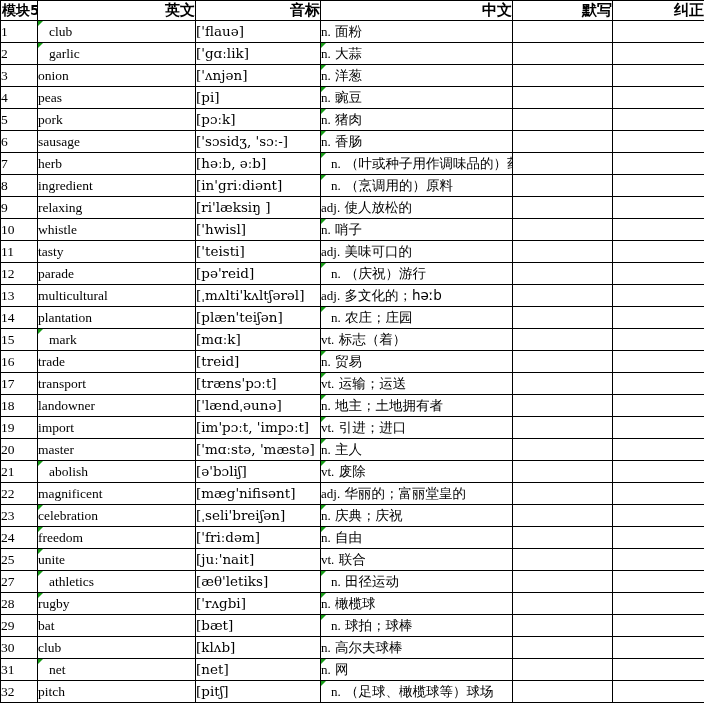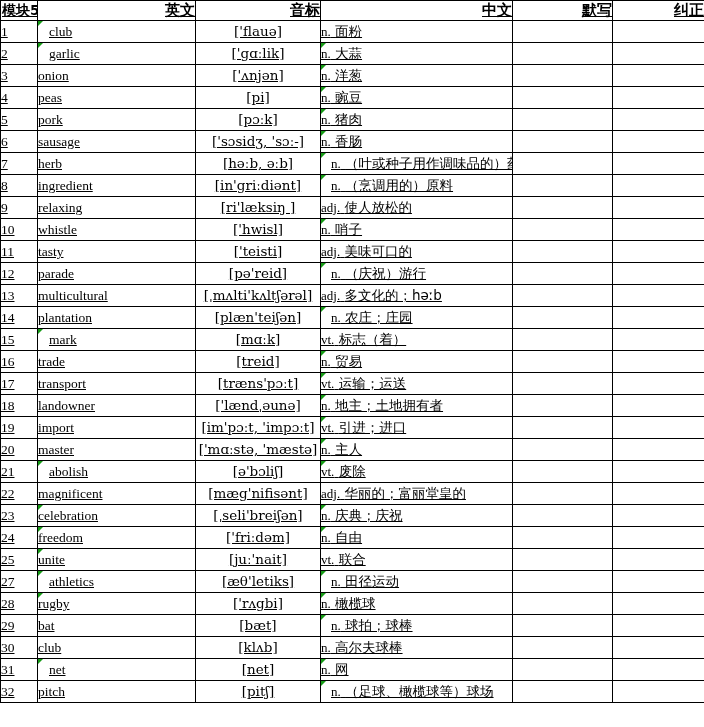--- a/index.html
+++ b/index.html
@@ -12,21 +12,20 @@
     width: 704px;
     height: 727px;
     overflow: hidden;
     font-family: "Liberation Serif", "DejaVu Serif", serif;
     color: #000000;
   }
   #sheet {
     width: 704px;
     height: 565px;
     position: relative;
-    text-decoration: underline;
   }
   table.vocab {
     border-collapse: collapse;
     table-layout: fixed;
     width: 704px;
     border-spacing: 0;
   }
   table.vocab col.c-no    { width: 37px;  }
   table.vocab col.c-en    { width: 158px; }
   table.vocab col.c-ipa   { width: 125px; }
@@ -75,21 +74,21 @@
     font-family: "Liberation Serif", serif;
   }
   td.cell-en {
     text-align: left;
     padding-left: 5px;
     font-size: 13.5px;
     font-family: "Liberation Serif", serif;
   }
   td.cell-en.indented  { padding-left: 11px; }
   td.cell-ipa {
-    text-align: center;
+    text-align: left;
     padding-left: 4px;
     font-size: 13px;
     font-family: "DejaVu Serif", "Liberation Serif", serif;
   }
   td.cell-zh {
     text-align: left;
     padding-left: 4px;
     font-size: 13.5px;
     font-family: "DejaVu Sans", "Liberation Sans", sans-serif;
   }

